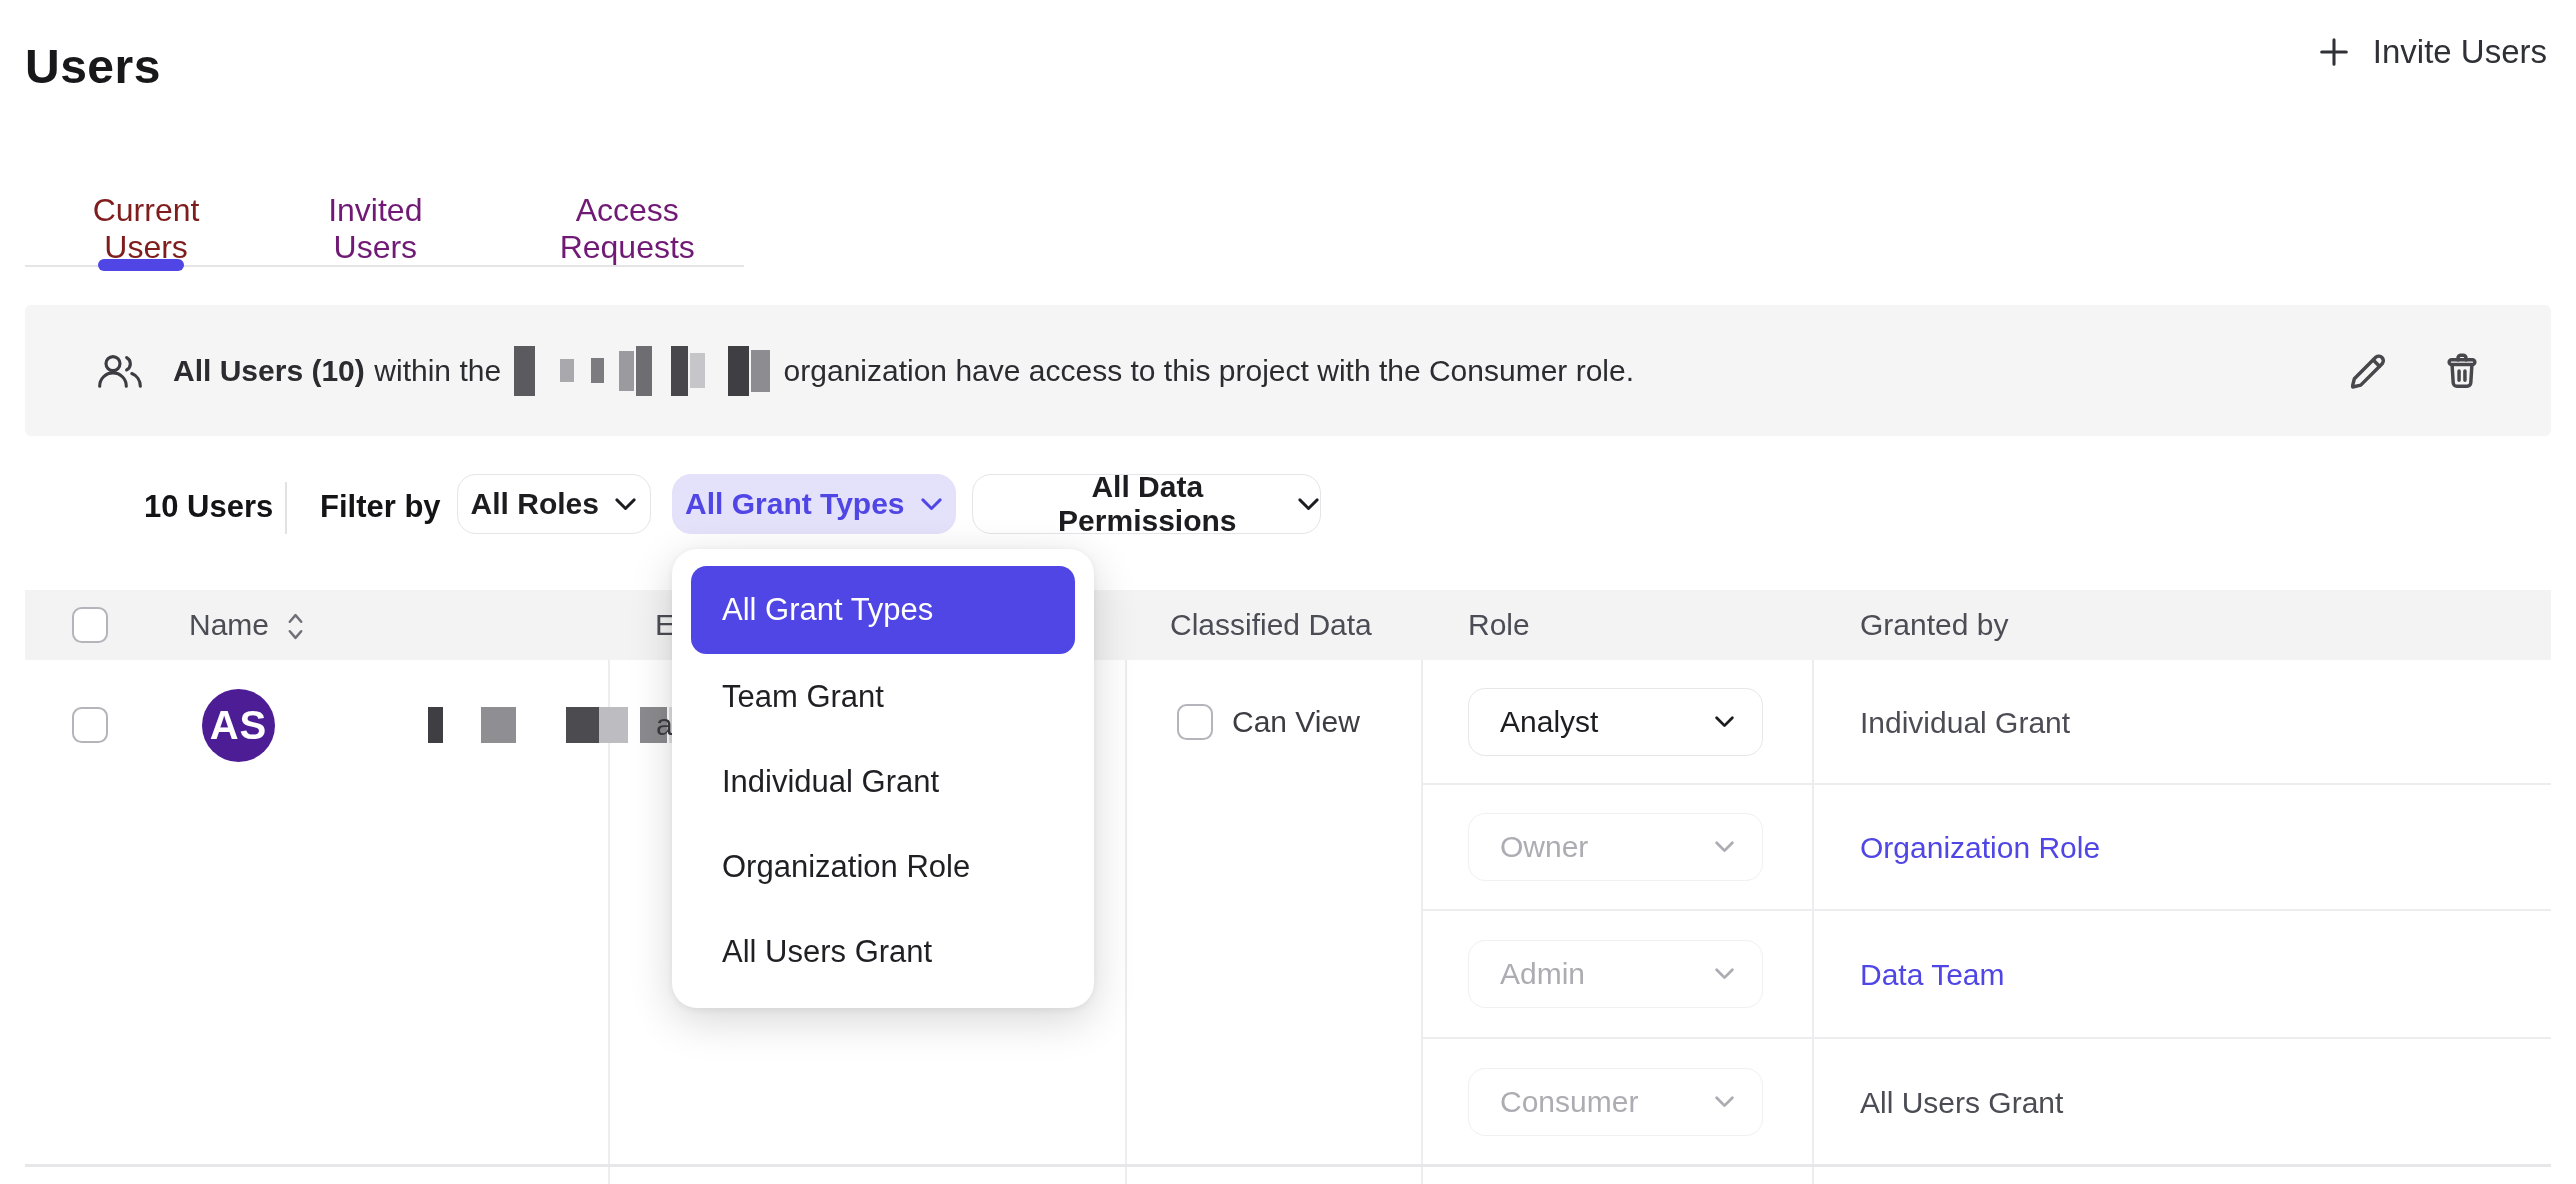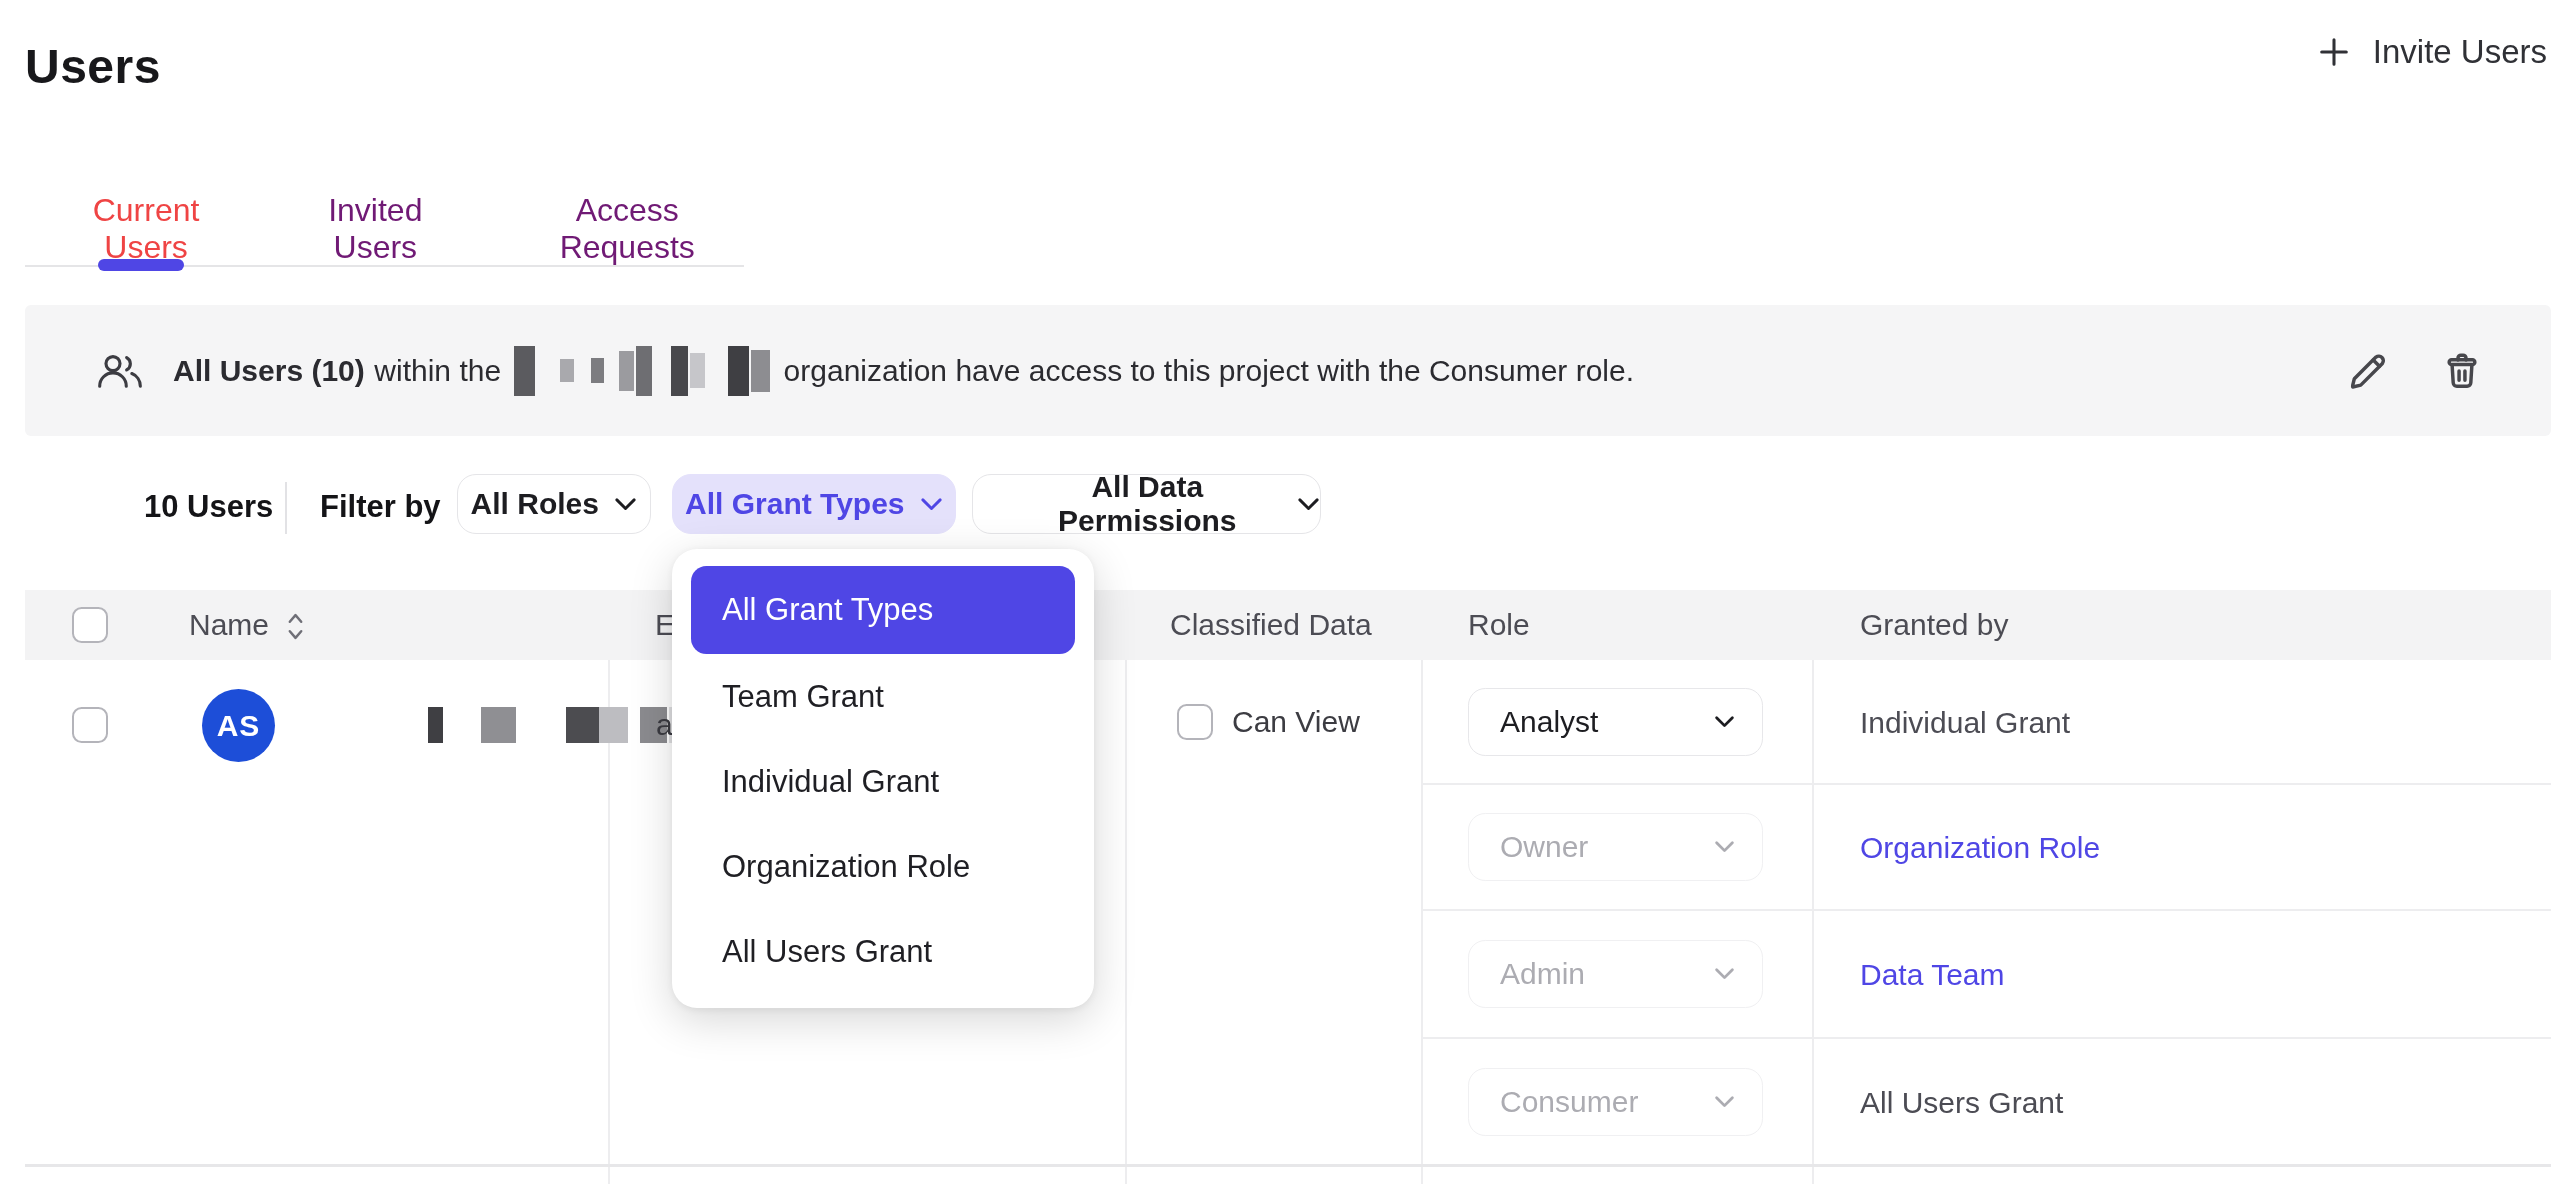--- a/index.html
+++ b/index.html
@@ -24,21 +24,21 @@
     font-size: 33px; font-weight: 500; color: #303136; cursor: pointer;
     background: none; border: none; font-family: inherit;
   }
   
   .tabs {
     position: absolute; left: 25px; top: 180px; width: 719px; height: 87px;
     display: flex; gap: 47px; align-items: flex-start; padding-left: 27px;
     border-bottom: 2.9px solid #e5e5e7;
   }
   .tab { font-size: 32px; color: #701a75; cursor: pointer; background:none; border:none; font-family:inherit; padding-top: 11.5px; }
-  .tab.active { color: #ef4444; font-weight: 500; }
+  .tab.active { color: #7f1d1d; font-weight: 500; }
   .tab-underline {
     position: absolute; left: 98px; top: 259px; width: 86px; height: 11.5px;
     border-radius: 6.7px; background: #4f46e5; z-index: 2;
   }
   
   .banner {
     position: absolute; left: 25px; top: 305px; width: 2526px; height: 131px;
     background: #f5f5f6; border-radius: 5.8px;
     display: flex; align-items: center; padding: 0 61px 0 71px;
   }
@@ -93,23 +93,23 @@
   .tbody { position: absolute; left: 0; top: 660px; width: 2576px; height: 524px; background: #fff; }
   .vline { position: absolute; top: 0; bottom: 0; width: 1.9px; background: #ededef; }
   .vline.v1 { left: 608px; } .vline.v2 { left: 1125px; }
   .vline.v3 { left: 1421px; } .vline.v4 { left: 1812px; }
   .hdiv { position: absolute; left: 1423px; width: 1128px; height: 1.9px; background: #ededef; }
   .hdiv.h1 { top: 123px; } .hdiv.h2 { top: 249px; } .hdiv.h3 { top: 377px; }
   .row-sep { position: absolute; left: 25px; top: 504px; width: 2526px; height: 2.9px; background: #e7e7e9; }
   .row-checkbox { position: absolute; left: 72px; top: 47px; }
   .avatar {
     position: absolute; left: 202px; top: 29px; width: 73px; height: 73px;
-    border-radius: 50%; background: #1d4ed8; color: #fff;
+    border-radius: 50%; background: #4c1d95; color: #fff;
     display: flex; align-items: center; justify-content: center;
-    font-size: 30px; font-weight: 600; letter-spacing: 1px;
+    font-size: 40px; font-weight: 600; letter-spacing: 1px;
   }
   .name-redacted { position: absolute; left: 428px; top: 47px; height: 36px; display: flex; align-items: center; }
   .email-partial { position: absolute; left: 656px; top: 48px; font-size: 30px; color: #3a3a40; }
   .canview { position: absolute; left: 1177px; top: 44px; display: flex; align-items: center; gap: 19px; font-size: 30px; color: #3c3c42; }
   .select {
     position: absolute; left: 1468px; width: 295px; height: 68px;
     background: #fff; border: 1.9px solid #e7e7ea; border-radius: 17.3px;
     display: flex; align-items: center; justify-content: space-between;
     padding: 0 27px 0 31px; font-size: 30px; color: #1d1d21; cursor: pointer; font-family: inherit;
   }

